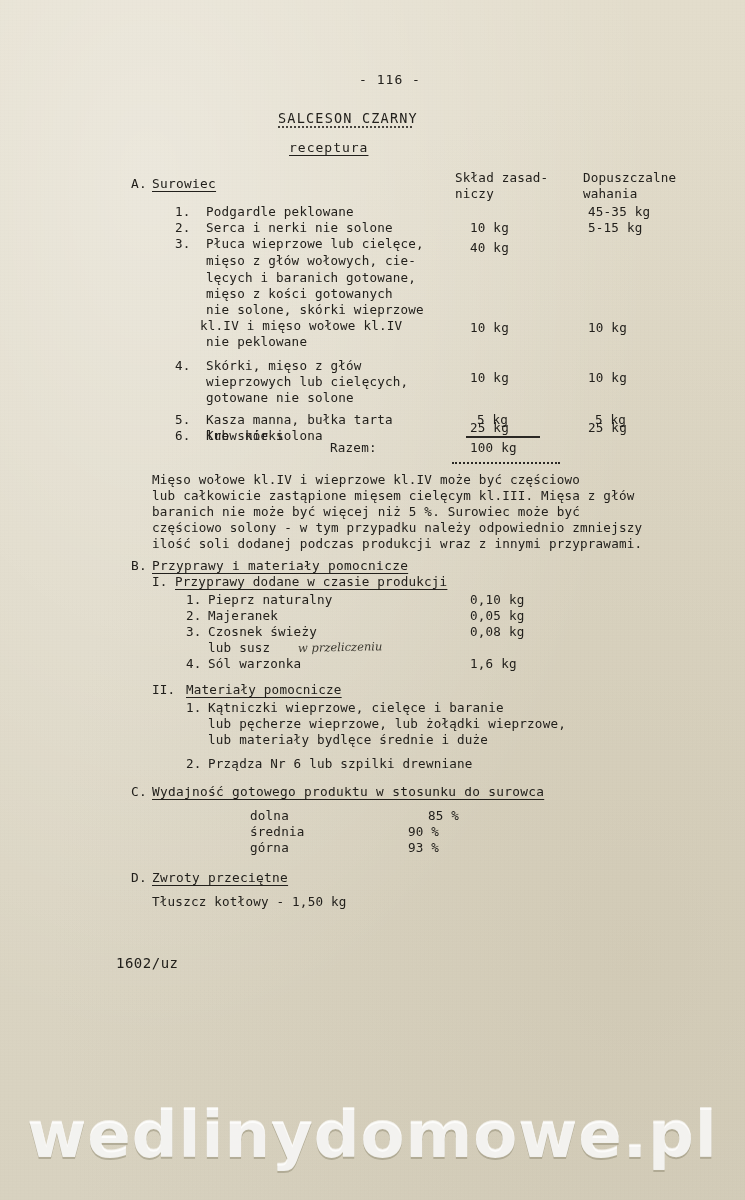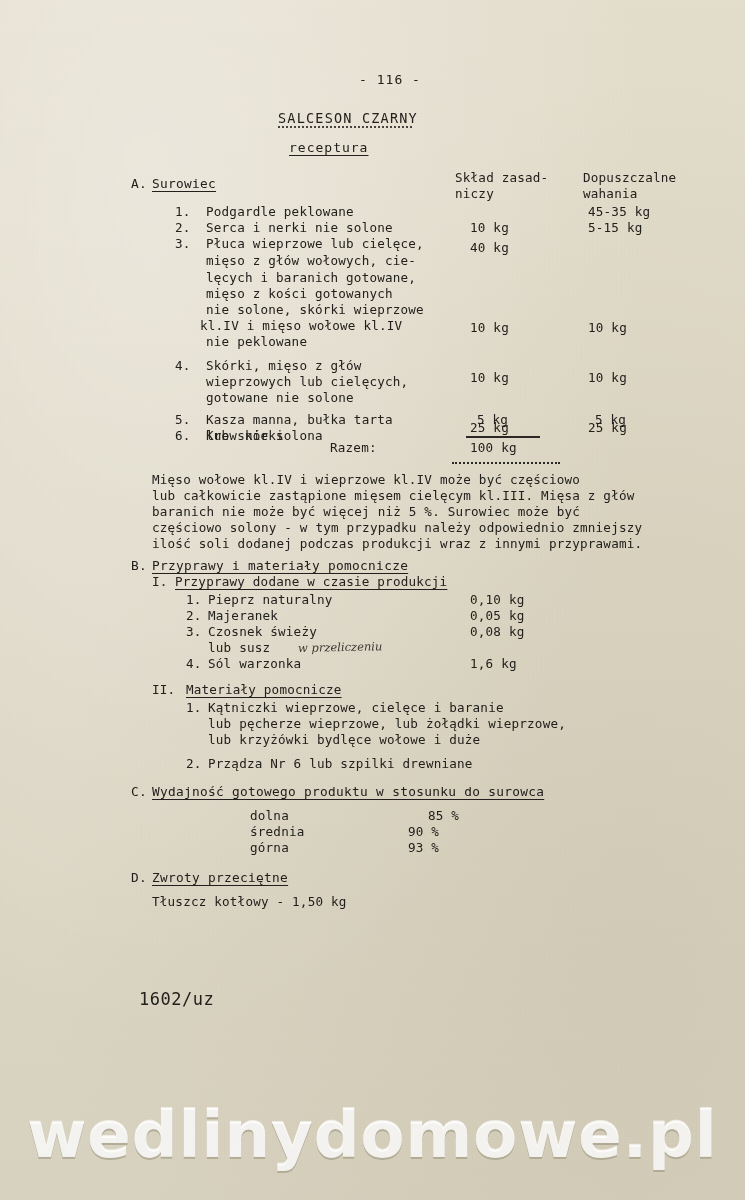--- a/index.html
+++ b/index.html
@@ -115,24 +115,23 @@
     font-size: 64px;
     letter-spacing: 1px;
     color: rgba(255,255,255,0.82);
     text-shadow:
       0 2px 0 rgba(150,143,120,0.55),
       0 -1px 0 rgba(255,255,255,0.6);
     white-space: nowrap;
     pointer-events: none;
   }
   .footer-code {
-    left: 139px; top: 955px;
-    font-size: 17px;
+    left: 116px; top: 955px;
+    font-size: 14px;
     letter-spacing: 0.5px;
-    margin-top: 36px;
   }
 </style>
 </head>
 <body>
 
 <div class="page">
   <div class="grain"></div>
 
   <div class="content">
 
@@ -224,21 +223,21 @@
     <div class="abs" style="left:186px; top:656px;">4.</div>
     <div class="abs" style="left:208px; top:656px;">Sól warzonka</div>
     <div class="abs" style="left:470px; top:656px;">1,6 kg</div>
 
     <div class="abs" style="left:152px; top:682px;">II.</div>
     <div class="abs underline" style="left:186px; top:682px;">Materiały pomocnicze</div>
 
     <div class="abs" style="left:186px; top:700px;">1.</div>
     <div class="abs" style="left:208px; top:700px;">Kątniczki wieprzowe, cielęce i baranie</div>
     <div class="abs" style="left:208px; top:716px;">lub pęcherze wieprzowe, lub żołądki wieprzowe,</div>
-    <div class="abs" style="left:208px; top:732px;">lub krzyżówki bydlęce wołowe i duże</div>
+    <div class="abs" style="left:208px; top:732px;">lub materiały bydlęce średnie i duże</div>
 
     <div class="abs" style="left:186px; top:756px;">2.</div>
     <div class="abs" style="left:208px; top:756px;">Prządza Nr 6 lub szpilki drewniane</div>
 
     <div class="abs sec-head" style="left:131px; top:784px;">C.</div>
     <div class="abs sec-head underline" style="left:152px; top:784px;">Wydajność gotowego produktu w stosunku do surowca</div>
 
     <div class="abs" style="left:250px; top:808px;">dolna</div>
     <div class="abs" style="left:428px; top:808px;">85 %</div>
     <div class="abs" style="left:250px; top:824px;">średnia</div>

